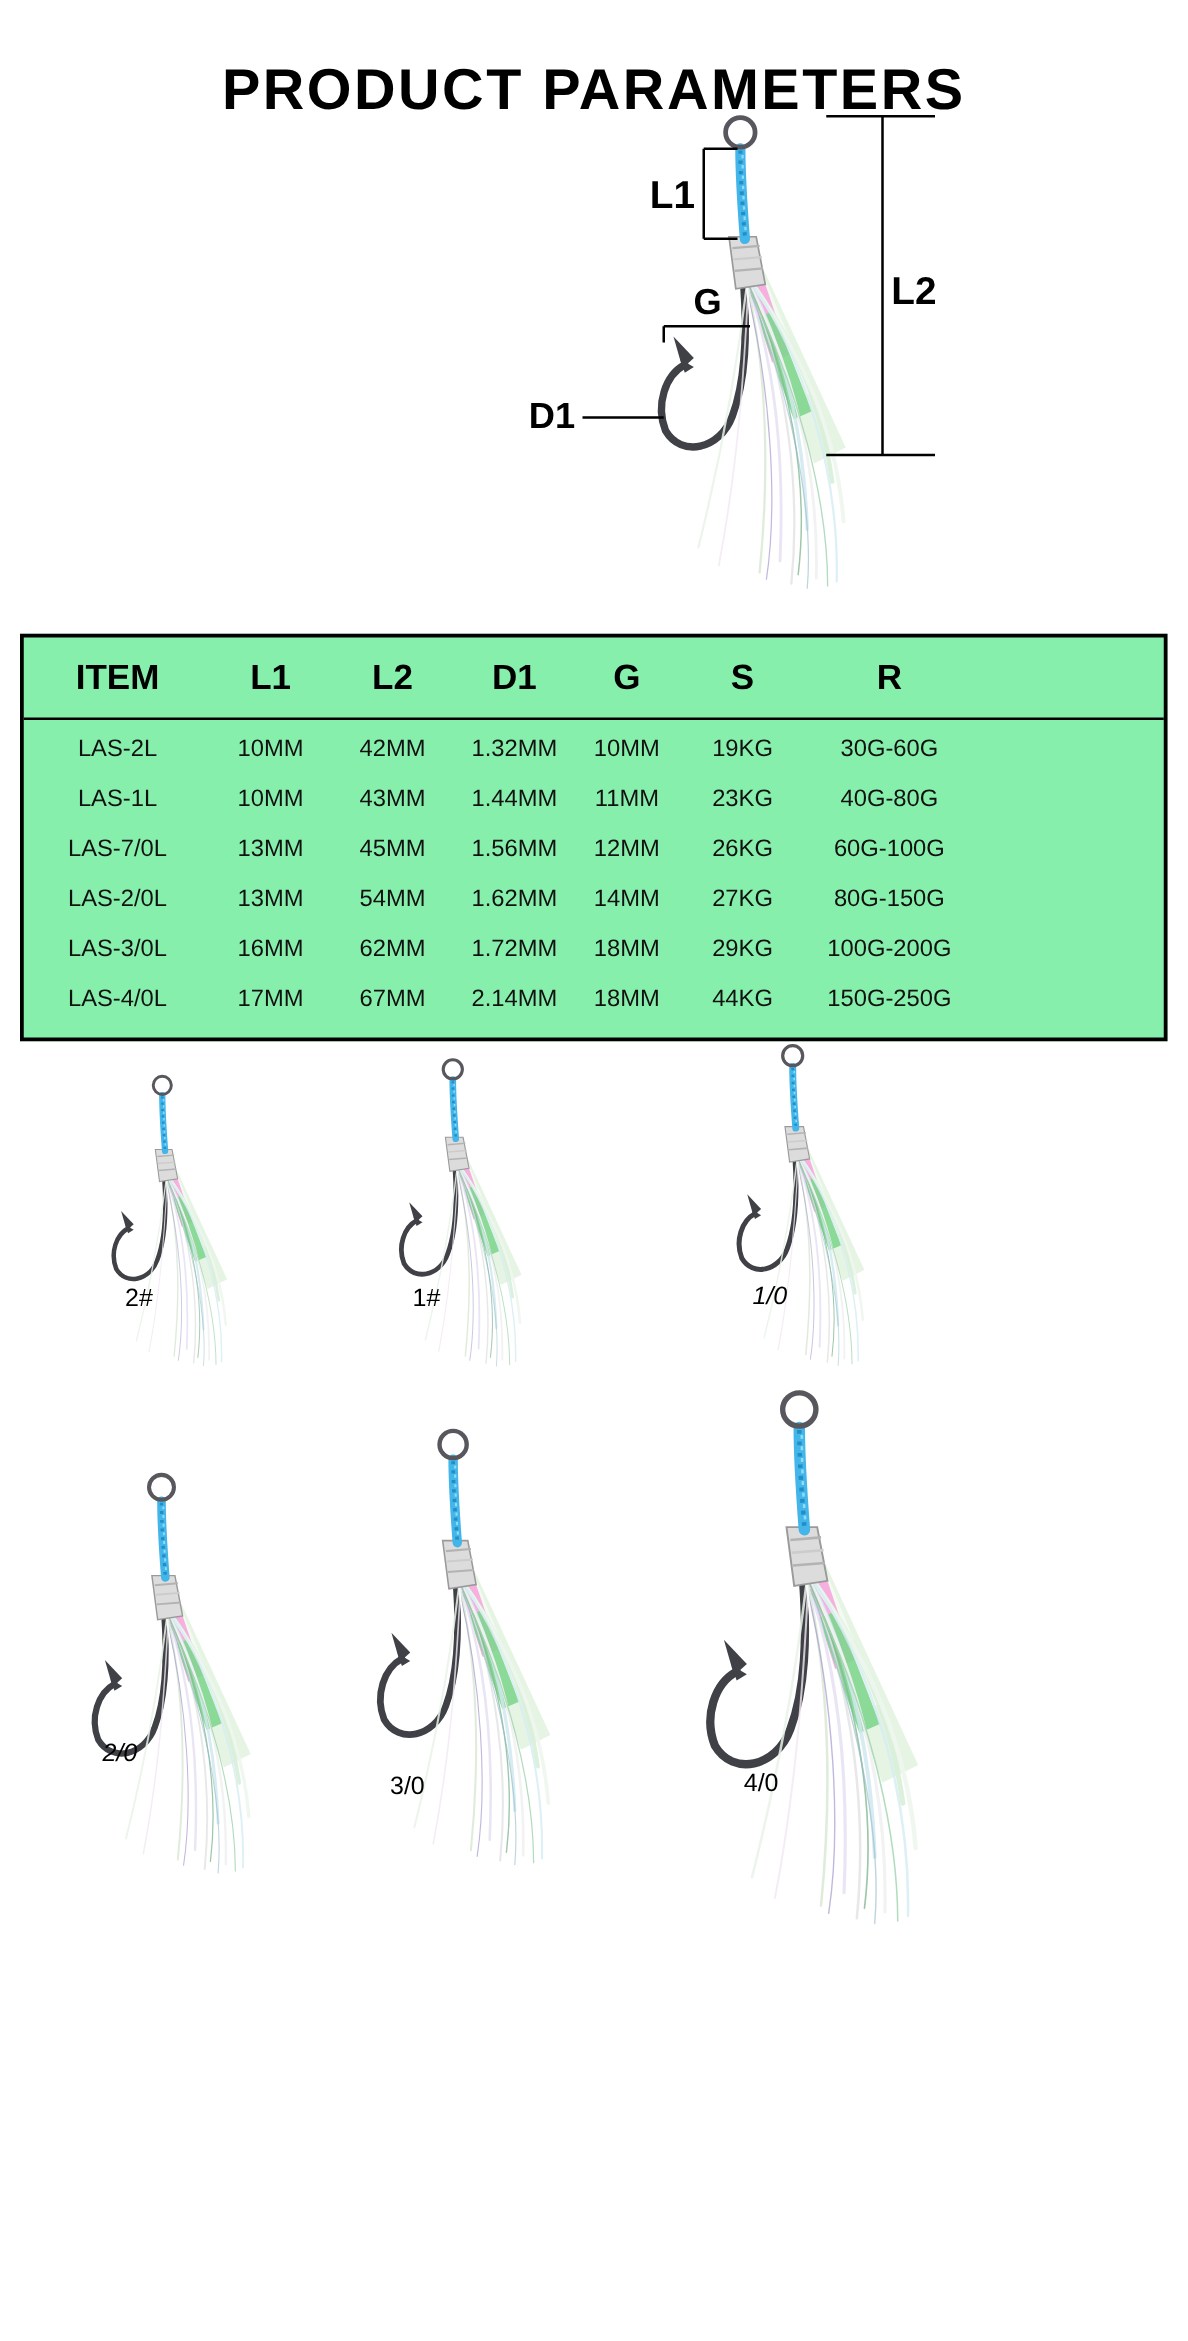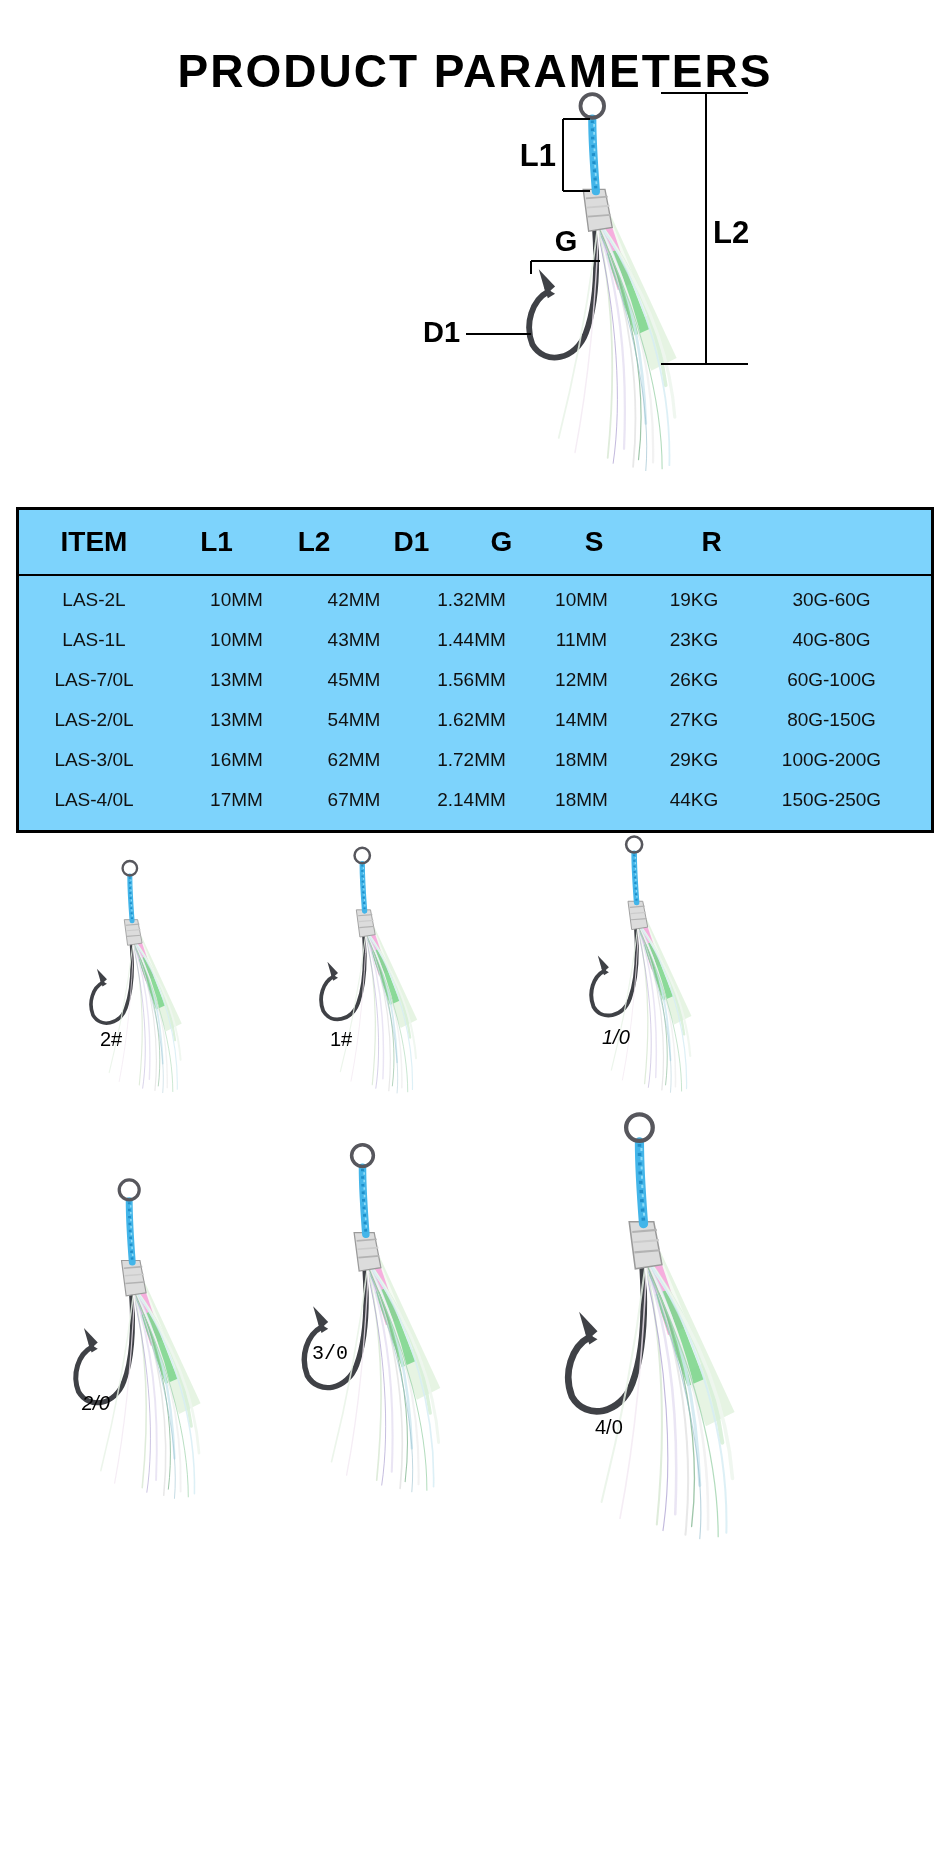--- a/index.html
+++ b/index.html
@@ -14,44 +14,44 @@
   .diagram-area { position:absolute; left:0; top:0; width:950px; height:505px; }
   .diagram-lure { position:absolute; left:495px; top:86px; width:200px; height:390px; }
   .annot-svg { position:absolute; left:0; top:0; width:950px; height:505px; pointer-events:none; }
   .annot-svg text { font-family:"Liberation Sans", sans-serif; font-weight:600; fill:#000; }
   .annot-svg line, .annot-svg path { stroke:#000; stroke-width:2; fill:none; }
 
   .legend { position:absolute; left:28px; top:320px; font-size:17px; font-weight:bold;
             line-height:27px; color:#000; white-space:nowrap; }
 
   
-  .spec-table { position:absolute; left:16px; top:507px; width:912px; border:3px solid #000; background:#7dd3fc; }
+  .spec-table { position:absolute; left:16px; top:507px; width:912px; border:3px solid #000; background:#86efac; }
   .thead { display:flex; align-items:center; height:64px; border-bottom:2px solid #000;
            font-size:28px; font-weight:bold; }
   .tbody { padding:4px 0 10px 0; }
-  .trow { display:flex; align-items:center; height:40px; font-size:19px; color:#111;gap:20px; }
+  .trow { display:flex; align-items:center; height:40px; font-size:19px; color:#111; }
   .cell { text-align:center; }
   .c0 { width:150px; } .c1 { width:95px; } .c2 { width:100px; } .c3 { width:95px; }
   .c4 { width:85px; } .c5 { width:100px; } .c6 { width:135px; }
 
   
   .lure { position:absolute; }
   .lure-1 { left:70px;  top:856px;  width:123px; height:240px; }
   .lure-2 { left:299px; top:842px;  width:130px; height:255px; }
   .lure-3 { left:568px; top:831px;  width:136px; height:265px; }
   .lure-4 { left:47px;  top:1173px; width:169px; height:330px; }
   .lure-5 { left:273px; top:1137px; width:184px; height:360px; }
   .lure-6 { left:530px; top:1105px; width:225px; height:440px; }
 
   .size-label { position:absolute; font-size:20px; font-weight:500; color:#000; }
   .sl-1 { left:100px; top:1028px; }
   .sl-2 { left:330px; top:1028px; }
   .sl-3 { left:602px; top:1026px;font-style:italic; }
   .sl-4 { left:82px;  top:1392px;font-style:italic; }
-  .sl-5 { left:312px; top:1342px;font-family:Liberation Mono, monospace; }
+  .sl-5 { left:312px; top:1418px; }
   .sl-6 { left:595px; top:1416px; }
 
   .defs-holder { position:absolute; width:0; height:0; overflow:hidden; }
 </style>
 </head>
 <body>
 
 <div class="page">
 
   <svg class="defs-holder" aria-hidden="true">

